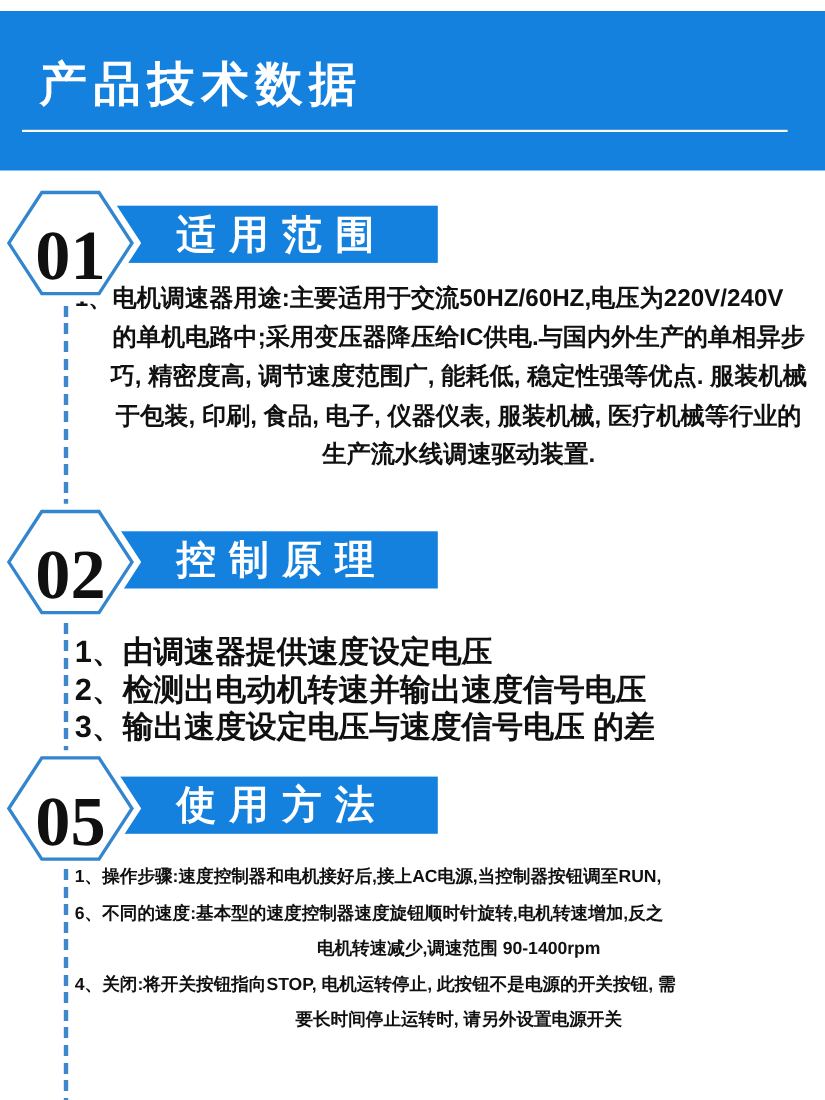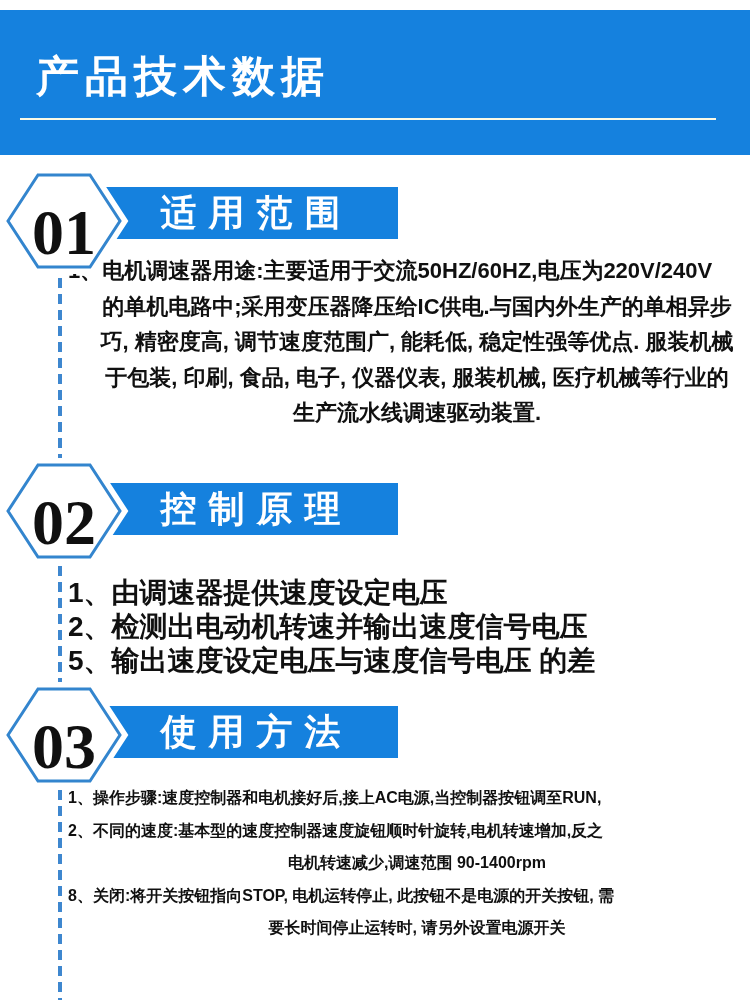--- a/index.html
+++ b/index.html
@@ -112,34 +112,34 @@
   <div class="hex hex2">
     <svg viewBox="0 0 132 112">
       <polygon points="10,56 40,10 92,10 122,56 92,102 40,102" fill="none" stroke="#ffffff" stroke-width="14"></polygon>
       <polygon points="10,56 40,10 92,10 122,56 92,102 40,102" fill="#ffffff" stroke="#3385CE" stroke-width="3"></polygon>
     </svg>
     <div class="hex-num">02</div>
   </div>
   <div class="body-text s2">
     <div class="line">1、由调速器提供速度设定电压</div>
     <div class="line">2、检测出电动机转速并输出速度信号电压</div>
-    <div class="line">5、输出速度设定电压与速度信号电压 的差</div>
+    <div class="line">3、输出速度设定电压与速度信号电压 的差</div>
   </div>
 
   <div class="title-bar bar3">
     <span class="bar-text">使用方法</span>
   </div>
   <div class="hex hex3">
     <svg viewBox="0 0 132 112">
       <polygon points="10,56 40,10 92,10 122,56 92,102 40,102" fill="none" stroke="#ffffff" stroke-width="14"></polygon>
       <polygon points="10,56 40,10 92,10 122,56 92,102 40,102" fill="#ffffff" stroke="#3385CE" stroke-width="3"></polygon>
     </svg>
-    <div class="hex-num">03</div>
+    <div class="hex-num">05</div>
   </div>
   <div class="body-text s3">
     <div class="line">1、操作步骤:速度控制器和电机接好后,接上AC电源,当控制器按钮调至RUN,</div>
-    <div class="line">2、不同的速度:基本型的速度控制器速度旋钮顺时针旋转,电机转速增加,反之</div>
+    <div class="line">6、不同的速度:基本型的速度控制器速度旋钮顺时针旋转,电机转速增加,反之</div>
     <div class="line indent">电机转速减少,调速范围 90-1400rpm</div>
-    <div class="line">8、关闭:将开关按钮指向STOP, 电机运转停止, 此按钮不是电源的开关按钮, 需</div>
+    <div class="line">4、关闭:将开关按钮指向STOP, 电机运转停止, 此按钮不是电源的开关按钮, 需</div>
     <div class="line indent">要长时间停止运转时, 请另外设置电源开关</div>
   </div>
 
 </div>
 
 </body></html>

